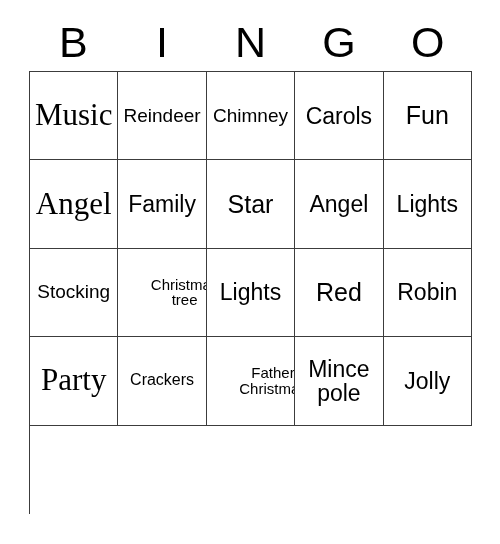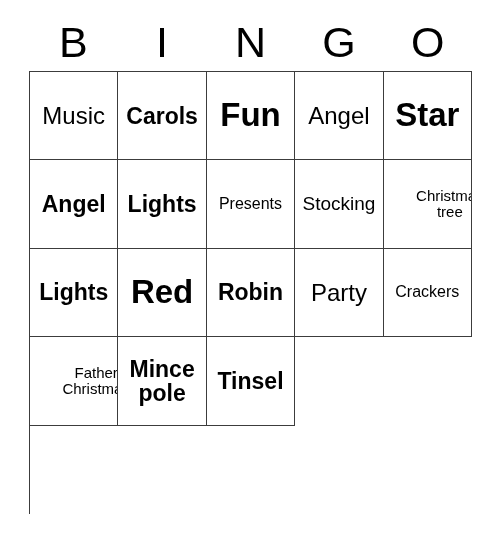--- a/index.html
+++ b/index.html
@@ -75,23 +75,23 @@
   }
   .bingo-cell .cell-text {
     display: block;
     width: 100%;
     line-height: 1.06;
     color: #000000;
     white-space: pre-line;
   }
 
   
-  .size-xl .cell-text { font-size: 33px; font-weight: bold; }
-  .size-lg .cell-text { font-size: 24px; }
-  .size-md .cell-text { font-size: 23px; font-weight: bold; }
+  .size-xl .cell-text { font-size: 25px; }
+  .size-lg .cell-text { font-size: 31px; font-family: Liberation Serif, serif; }
+  .size-md .cell-text { font-size: 23px; }
   .size-sm .cell-text { font-size: 19px; }
   .size-xs .cell-text { font-size: 16px; }
   .size-xxs .cell-text { font-size: 15px; margin-left: 45px; }
 </style>
 </head>
 <body>
 
 <div id="bingo-card">
 
   <div id="bingo-header">
@@ -100,42 +100,48 @@
     <div class="header-letter">N</div>
     <div class="header-letter">G</div>
     <div class="header-letter">O</div>
   </div>
 
   <div id="bingo-grid">
 
     <div class="bingo-cell size-lg">
         <span class="cell-text">Music</span>
       </div>
+    <div class="bingo-cell size-sm">
+        <span class="cell-text">Reindeer</span>
+      </div>
+    <div class="bingo-cell size-sm">
+        <span class="cell-text">Chimney</span>
+      </div>
     <div class="bingo-cell size-md">
         <span class="cell-text">Carols</span>
       </div>
 
     <div class="bingo-cell size-xl">
         <span class="cell-text">Fun</span>
       </div>
     <div class="bingo-cell size-lg">
         <span class="cell-text">Angel</span>
       </div>
+    <div class="bingo-cell size-md">
+        <span class="cell-text">Family</span>
+      </div>
     <div class="bingo-cell size-xl">
         <span class="cell-text">Star</span>
       </div>
 
     <div class="bingo-cell size-md">
         <span class="cell-text">Angel</span>
       </div>
     <div class="bingo-cell size-md">
         <span class="cell-text">Lights</span>
-      </div>
-    <div class="bingo-cell size-xs">
-        <span class="cell-text">Presents</span>
       </div>
 
     <div class="bingo-cell size-sm">
         <span class="cell-text">Stocking</span>
       </div>
     <div class="bingo-cell size-xxs">
         <span class="cell-text">Christmas
 tree</span>
       </div>
     <div class="bingo-cell size-md">
@@ -156,17 +162,17 @@
       </div>
     <div class="bingo-cell size-xxs">
         <span class="cell-text">Father
 Christmas</span>
       </div>
     <div class="bingo-cell size-md">
         <span class="cell-text">Mince
 pole</span>
       </div>
     <div class="bingo-cell size-md">
-        <span class="cell-text">Tinsel</span>
+        <span class="cell-text">Jolly</span>
       </div>
   </div>
 
 </div>
 
 </body></html>

